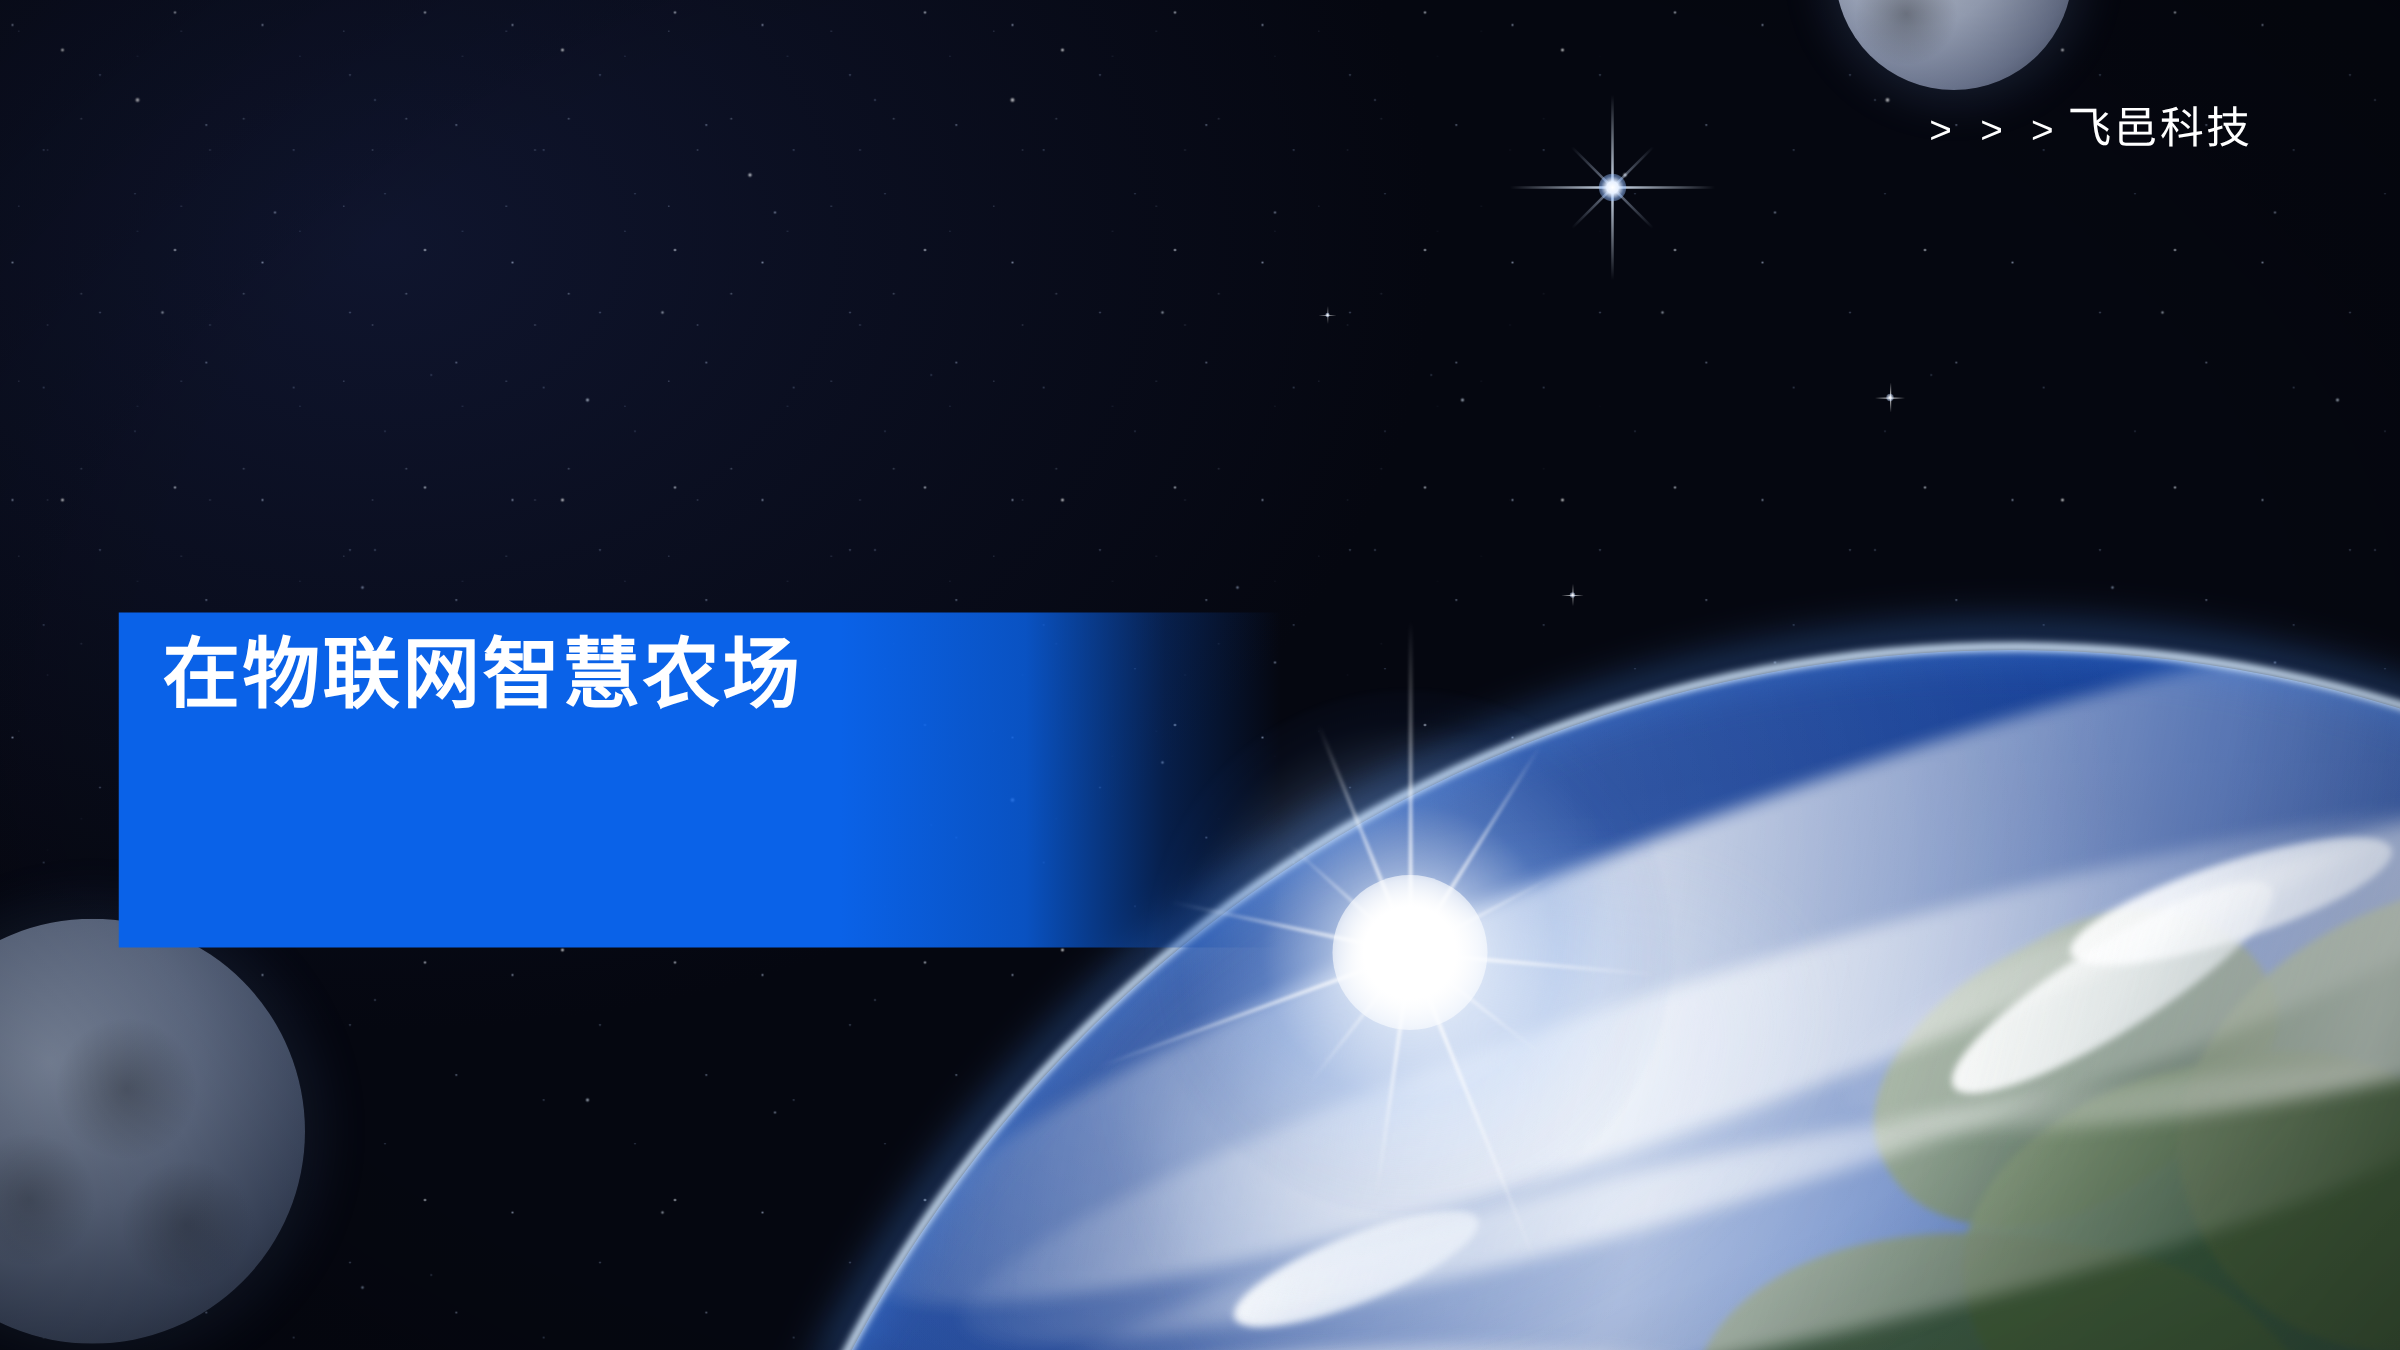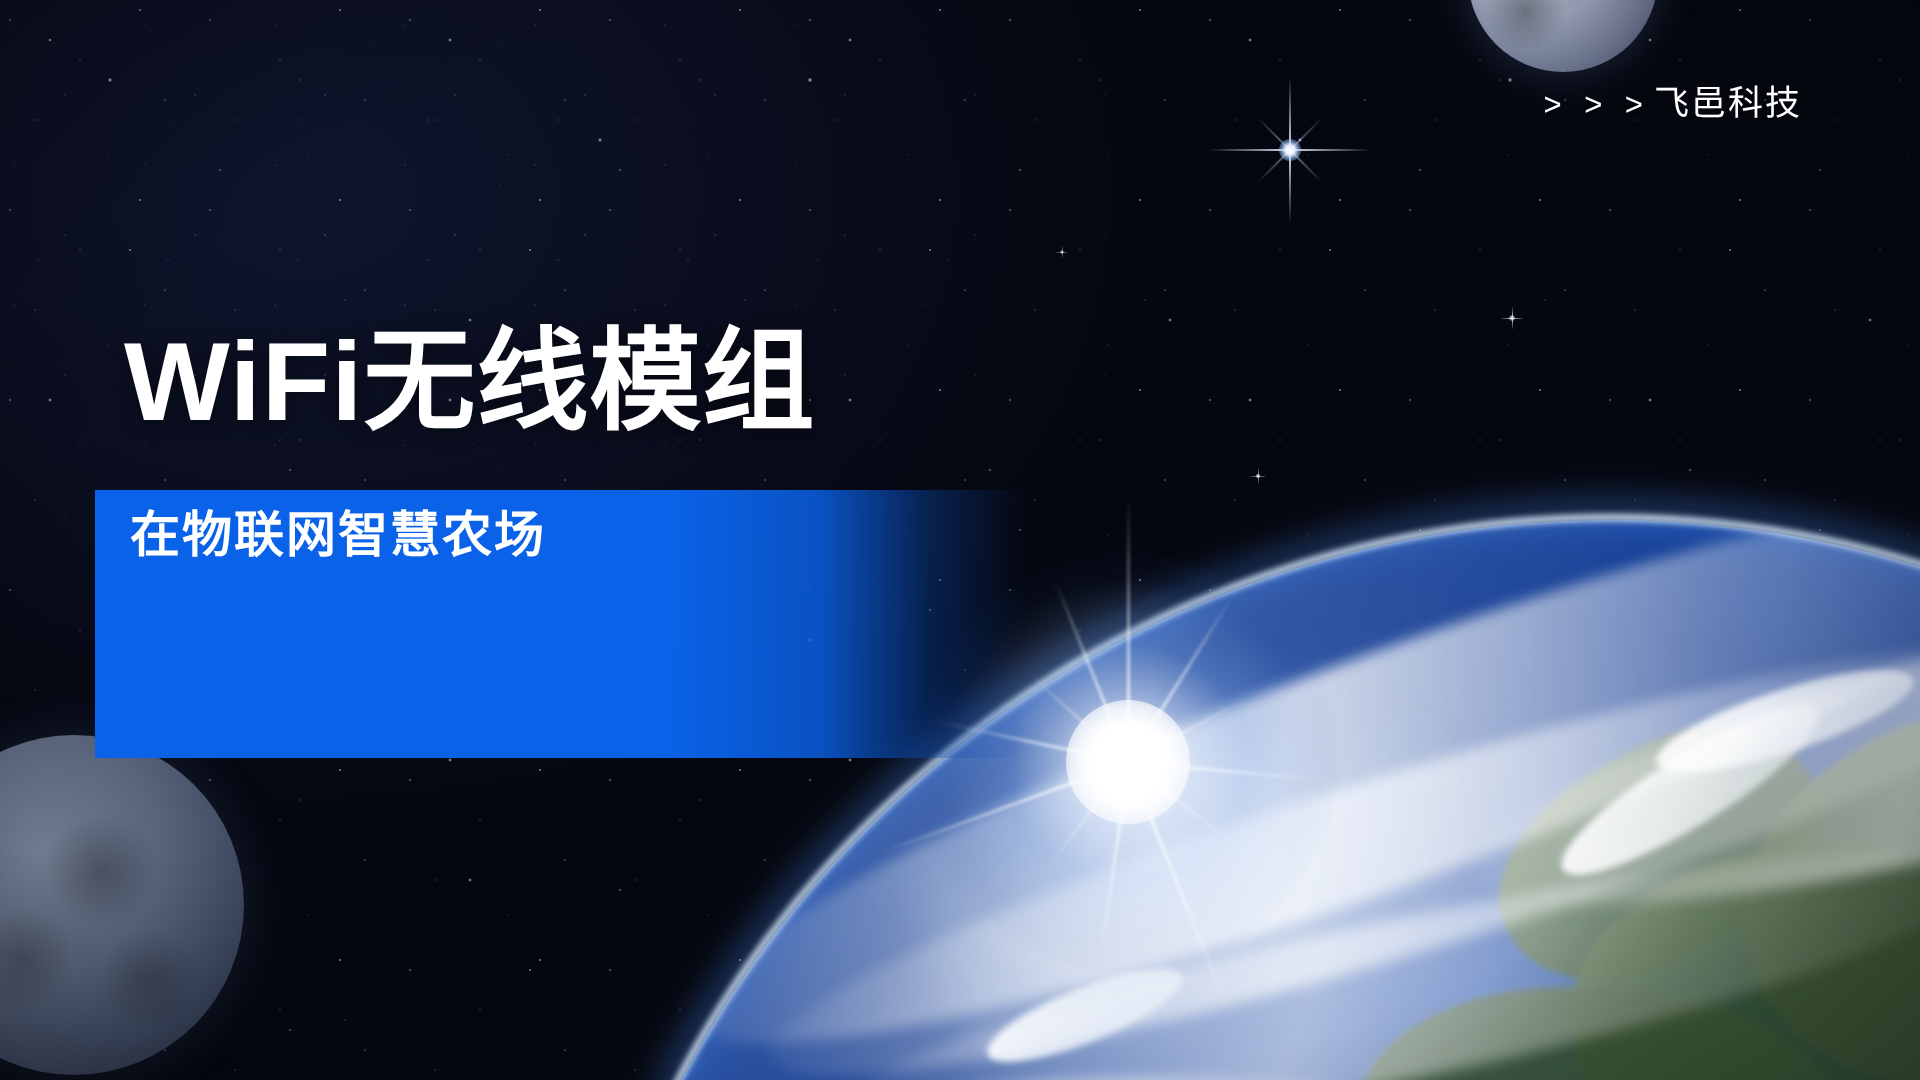--- a/index.html
+++ b/index.html
@@ -389,21 +389,21 @@
   }
   .banner-lines {
     position: absolute;
     left: 35px;
     top: 18px;
     display: flex;
     flex-direction: column;
     gap: 28px;
   }
   .banner-line {
-    font-size: 50px;
+    font-size: 62px;
     line-height: 1.08;
     font-weight: 700;
     color: #ffffff;
     letter-spacing: 2px;
     white-space: nowrap;
   }
 </style>
 </head>
 <body>
 
@@ -486,21 +486,20 @@
       <i class="d"></i>
   </div>
 
   <div class="vignette"></div>
 
   <div class="brand">
     <span class="chevrons">&gt; &gt; &gt;</span>
     <span class="brand-name">飞邑科技</span>
   </div>
 
-  <div class="headline">WiFi无线模组</div>
 
   <div class="banner">
     <div class="banner-lines">
       <div class="banner-line">在物联网智慧农场</div>
     </div>
   </div>
 
 </div>
 
 </body></html>

